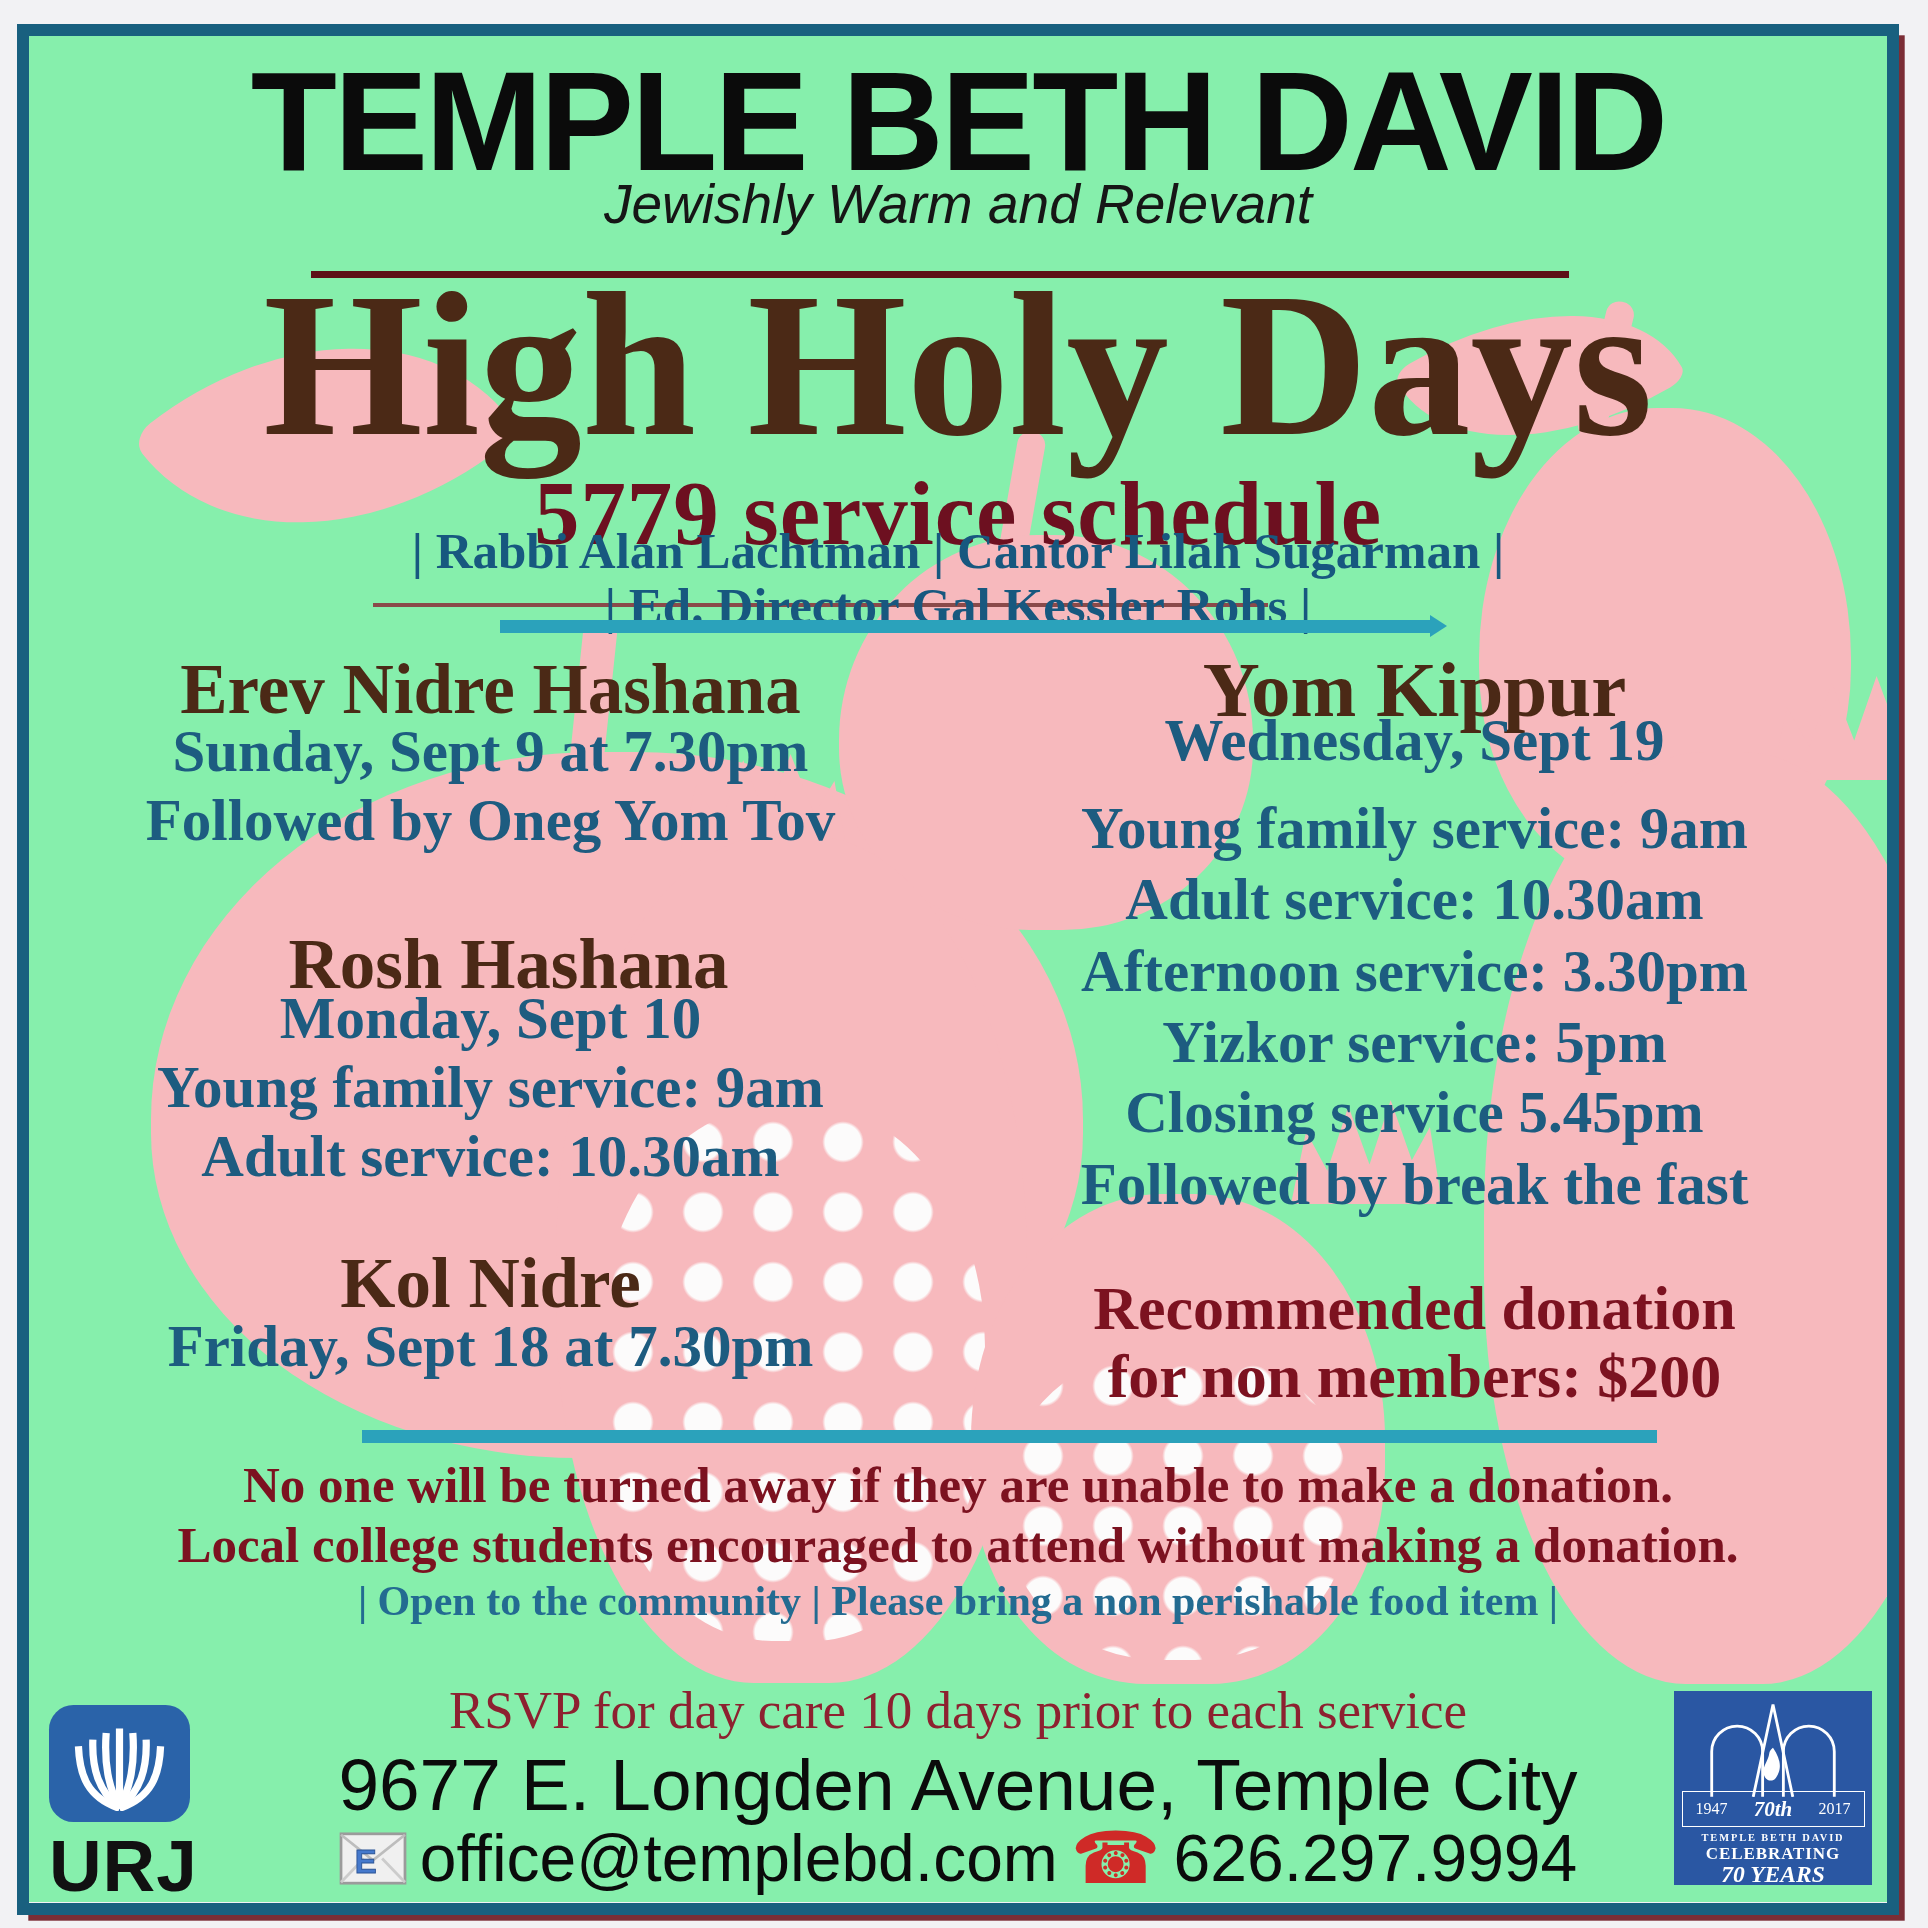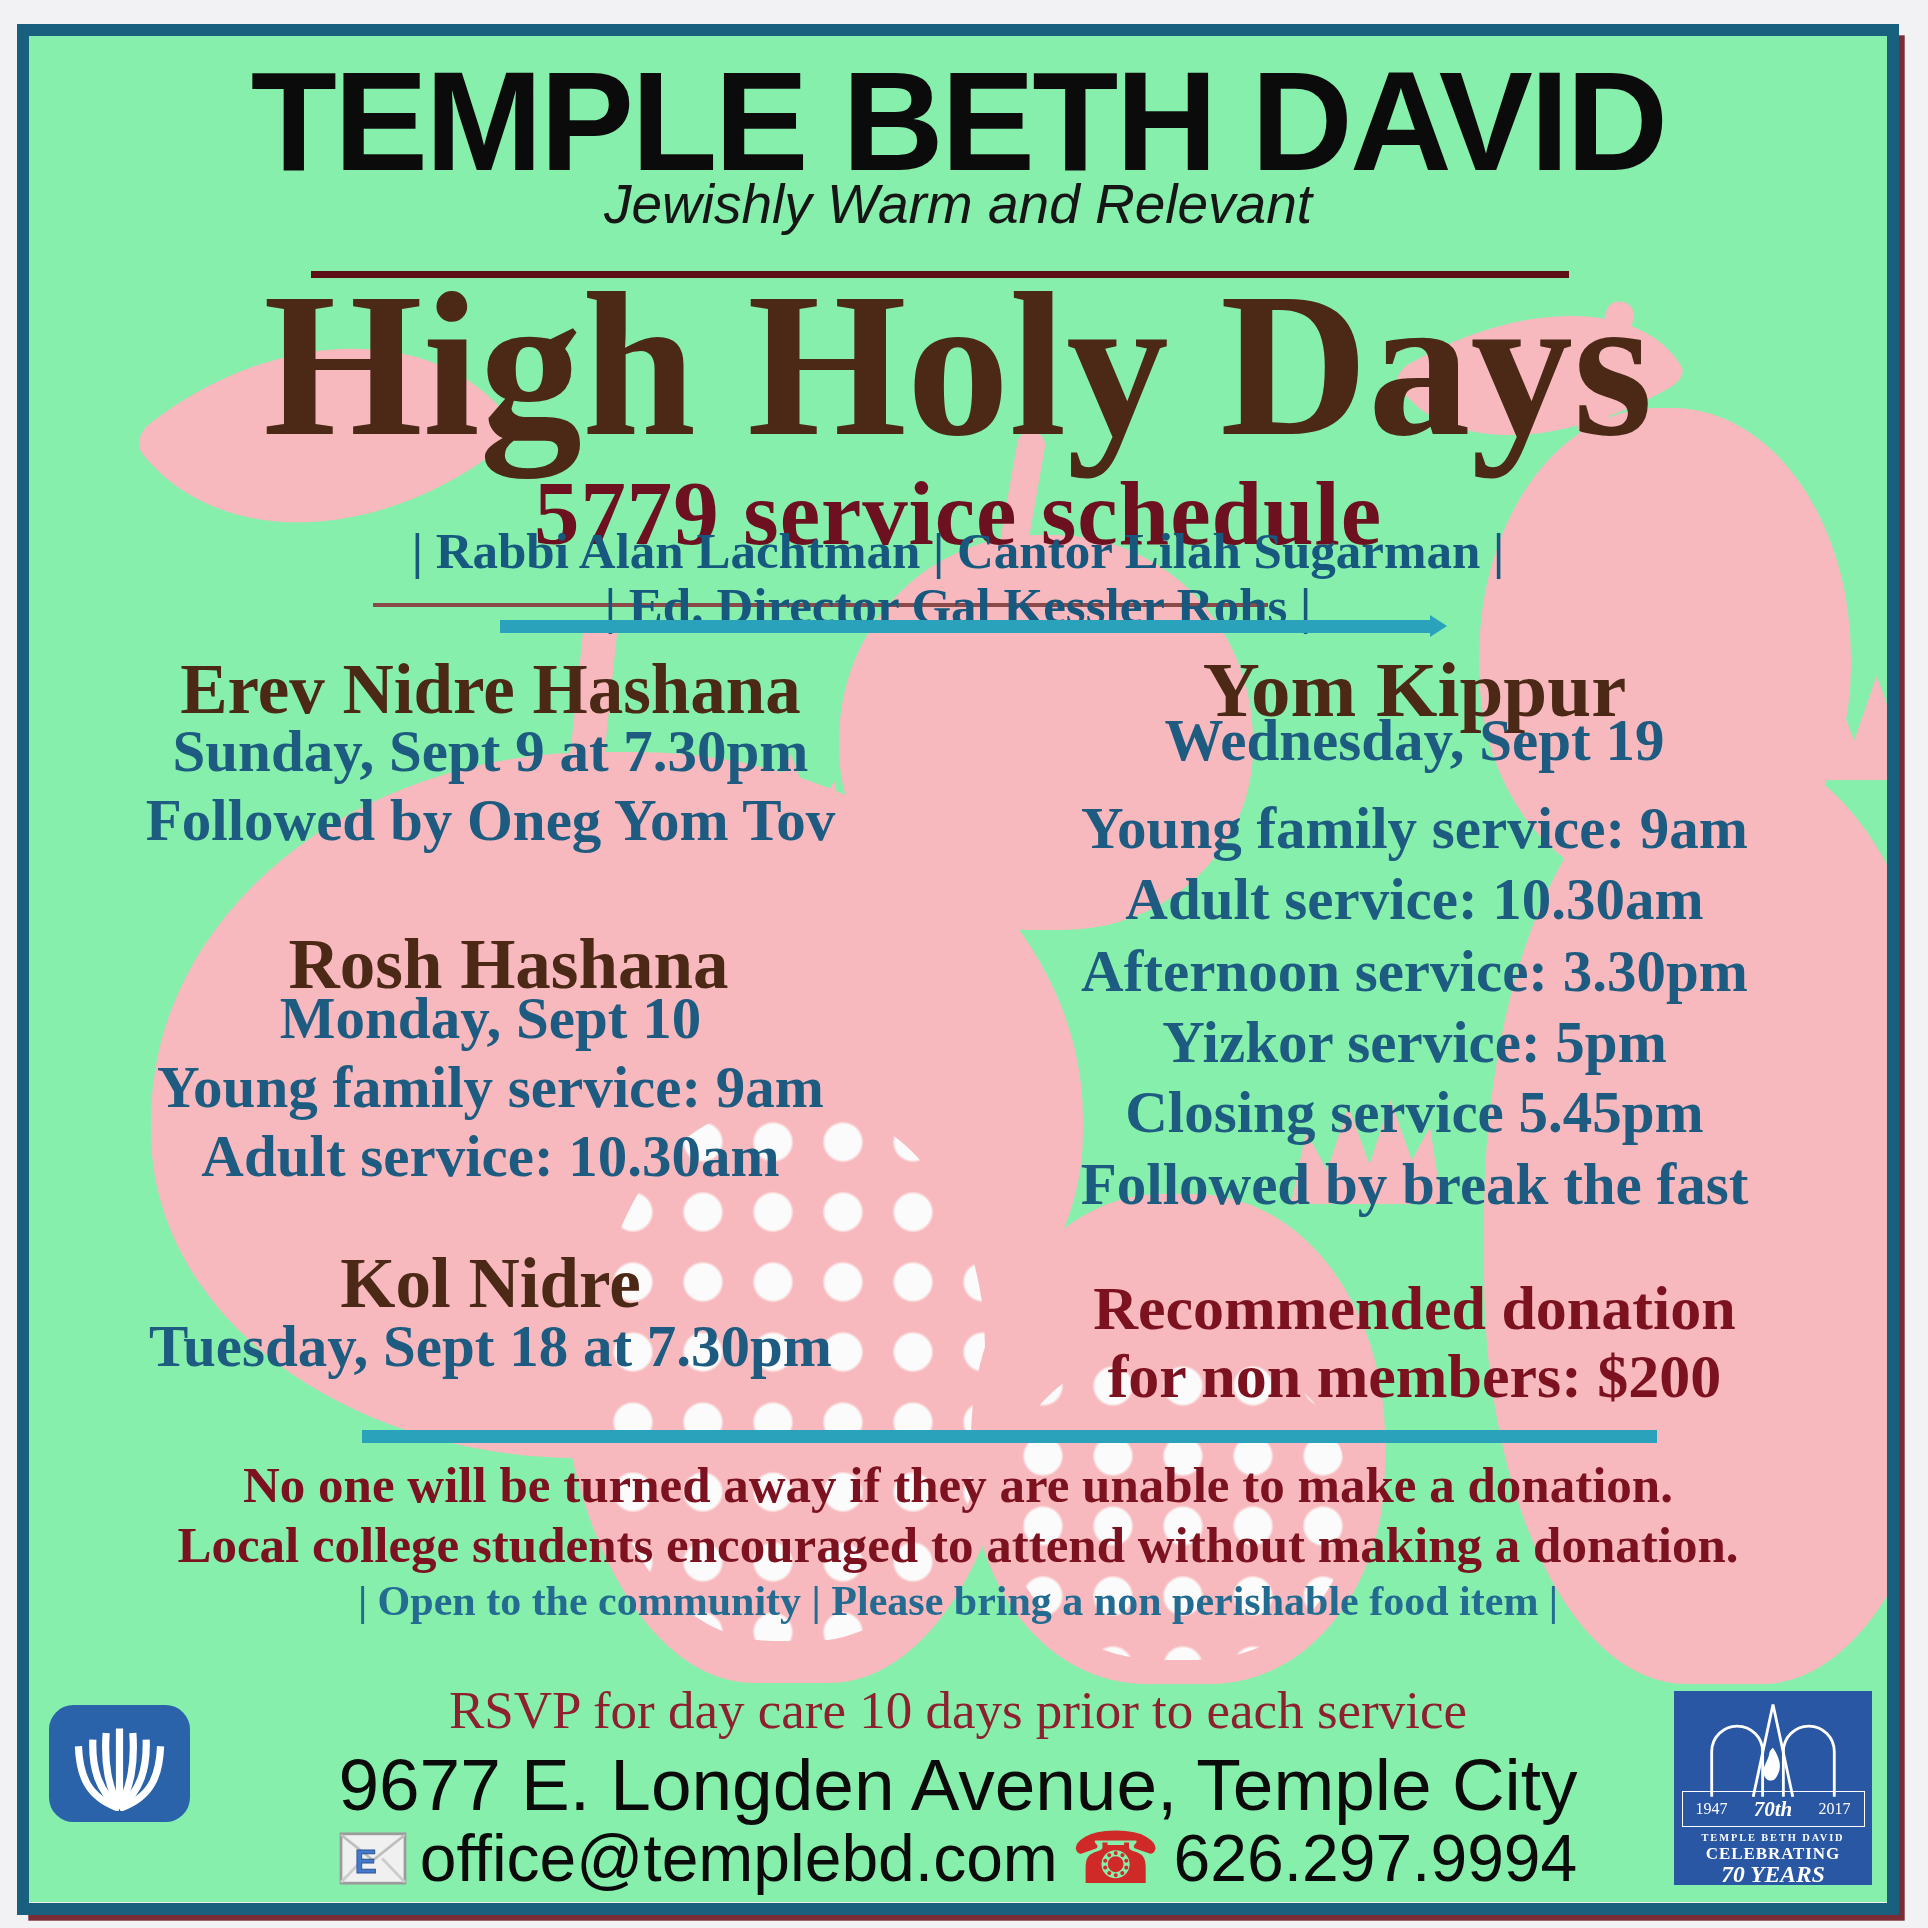--- a/index.html
+++ b/index.html
@@ -120,21 +120,21 @@
       <div class="txt h-brown" style="top:618px;">Erev Nidre Hashana</div>
       <div class="txt line-blue" style="top:686px;">Sunday, Sept 9 at 7.30pm</div>
       <div class="txt line-blue" style="top:755px;">Followed by Oneg Yom Tov</div>
 
       <div class="txt h-brown" style="top:893px;padding-left:36px;">Rosh Hashana</div>
       <div class="txt line-blue" style="top:953px;">Monday, Sept 10</div>
       <div class="txt line-blue" style="top:1022px;">Young family service: 9am</div>
       <div class="txt line-blue" style="top:1091px;">Adult service: 10.30am</div>
 
       <div class="txt h-brown" style="top:1212px;">Kol Nidre</div>
-      <div class="txt line-blue" style="top:1281px;">Tuesday, Sept 18 at 7.30pm</div>
+      <div class="txt line-blue" style="top:1281px;">Friday, Sept 18 at 7.30pm</div>
     </div>
 
     <div class="col col-right">
       <div class="txt h-brown big" style="top:614px;">Yom Kippur</div>
       <div class="txt line-blue" style="top:675px;">Wednesday, Sept 19</div>
       <div class="txt line-blue" style="top:763px;">Young family service: 9am</div>
       <div class="txt line-blue" style="top:834px;">Adult service: 10.30am</div>
       <div class="txt line-blue" style="top:906px;">Afternoon service: 3.30pm</div>
       <div class="txt line-blue" style="top:977px;">Yizkor service: 5pm</div>
       <div class="txt line-blue" style="top:1047px;">Closing service 5.45pm</div>
@@ -158,20 +158,21 @@
             <path d="M50,82 C50,56 50,36 50,10"></path>
             <path d="M50,82 C40,62 36,42 38,14"></path>
             <path d="M50,82 C60,62 64,42 62,14"></path>
             <path d="M50,82 C31,66 25,46 26,20"></path>
             <path d="M50,82 C69,66 75,46 74,20"></path>
             <path d="M50,82 C21,72 14,52 13,26"></path>
             <path d="M50,82 C79,72 86,52 87,26"></path>
           </g>
         </svg>
       </div>
+      <div class="urj-label">URJ</div>
     </div>
 
     <div class="txt center addr">9677 E. Longden Avenue, Temple City</div>
 
     <div class="contact">
       <span style="display:inline-block;line-height:0;">
         <svg width="68" height="53" viewBox="0 0 74 58" aria-hidden="true" style="font-size:70px">
           <rect x="2" y="2" width="70" height="54" fill="#f0f0f0" stroke="#9b9b9b" stroke-width="3"></rect>
           <path d="M2,3 L37,31 L72,3" fill="none" stroke="#bdbdbd" stroke-width="3"></path>
           <path d="M2,55 L27,29 M72,55 L47,29" fill="none" stroke="#cccccc" stroke-width="3"></path>

